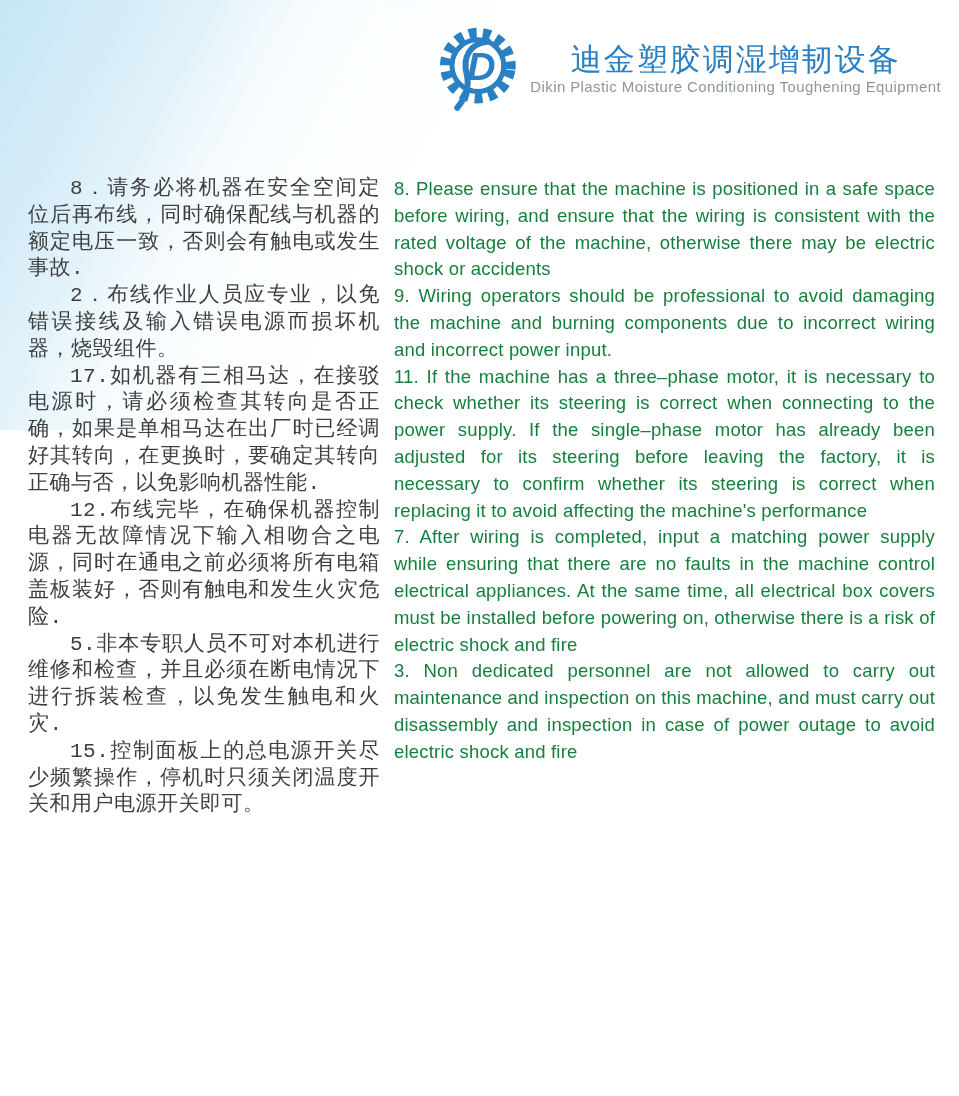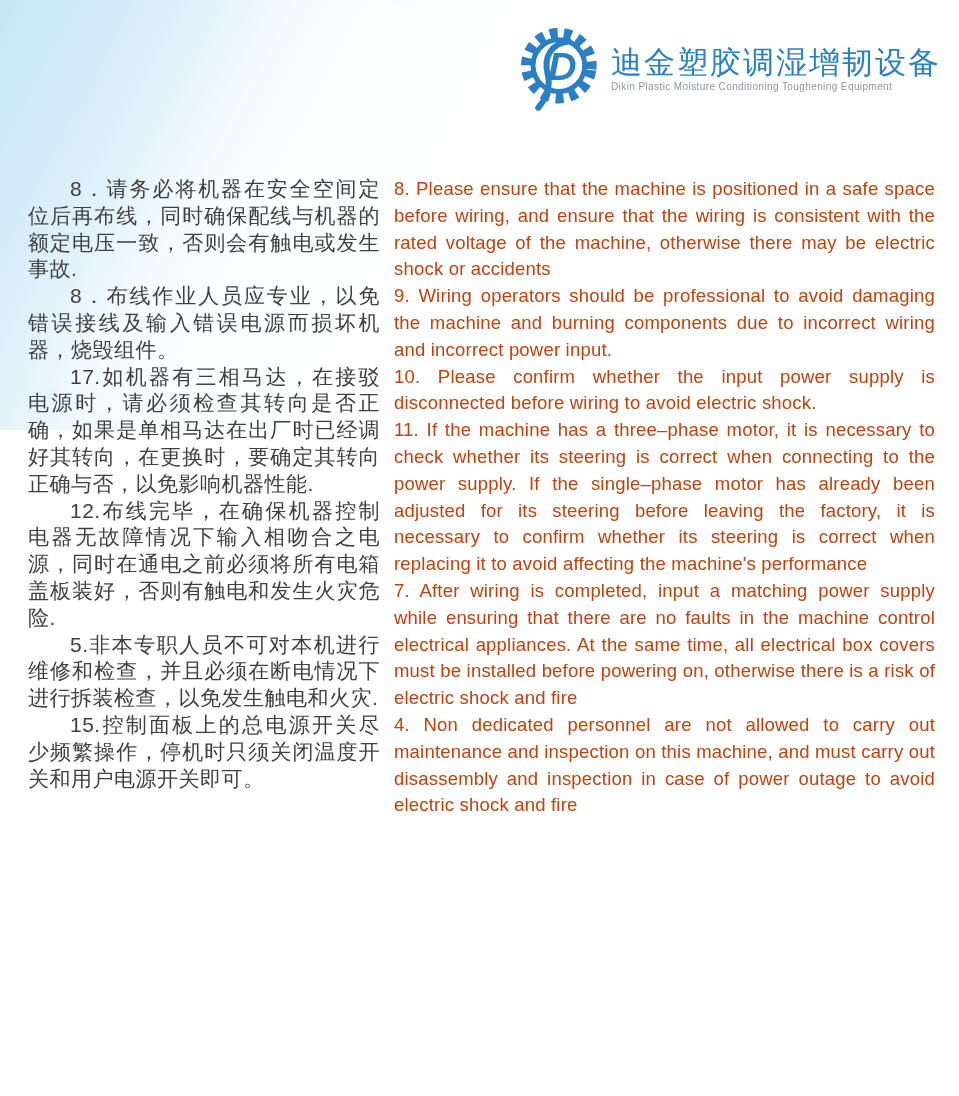--- a/index.html
+++ b/index.html
@@ -44,39 +44,39 @@
   .logo-icon { width: 86px; height: 86px; flex: 0 0 auto; }
   .logo-text { margin-left: 10px; }
   .logo-title {
     font-size: 31px; font-weight: normal;
     letter-spacing: 2px;
     line-height: 34px;
     white-space: nowrap;
     text-align: center;
   }
   .logo-subtitle {
-    font-size: 10px;
+    font-size: 15px;
     letter-spacing: 0.4px;
     margin-top: 1px;
     white-space: nowrap;
   }
   
   .col { position: absolute; top: 176px; }
   .col-cn {
     left: 28px; width: 352px;
     font-size: 21px; line-height: 26.8px;
     color: #3f3f3f;
     letter-spacing: 0.5px;
     text-align: justify;
   }
-  .col-cn p { margin: 0; text-indent: 2em; }
+  .col-cn p { margin: 0; text-indent: 2em; font-family: Liberation Mono, monospace; }
   .col-en {
     left: 394px; width: 541px;
     font-size: 18.5px; line-height: 26.8px;
-    color: #c2410c;
+    color: #15803d;
     letter-spacing: 0.2px;
     text-align: justify;
   }
   .col-en p { margin: 0; }
 </style>
 </head>
 <body>
 
 <div class="page">
 
@@ -93,29 +93,28 @@
       <path d="M63 18 C42 20 33 36 38 56 C41 68 38 82 27 95" stroke="#2a80c2" stroke-width="7" fill="none" stroke-linecap="round"></path>
     </svg>
     <div class="logo-text">
       <div class="logo-title" style="color:#2a80c2;">迪金塑胶调湿增韧设备</div>
       <div class="logo-subtitle" style="color:#8d959d;">Dikin Plastic Moisture Conditioning Toughening Equipment</div>
     </div>
   </div>
 
   <div class="col col-cn">
     <p>8．请务必将机器在安全空间定位后再布线，同时确保配线与机器的额定电压一致，否则会有触电或发生事故.</p>
-    <p>8．布线作业人员应专业，以免错误接线及输入错误电源而损坏机器，烧毁组件。</p>
+    <p>2．布线作业人员应专业，以免错误接线及输入错误电源而损坏机器，烧毁组件。</p>
     <p>17.如机器有三相马达，在接驳电源时，请必须检查其转向是否正确，如果是单相马达在出厂时已经调好其转向，在更换时，要确定其转向正确与否，以免影响机器性能.</p>
     <p>12.布线完毕，在确保机器控制电器无故障情况下输入相吻合之电源，同时在通电之前必须将所有电箱盖板装好，否则有触电和发生火灾危险.</p>
     <p>5.非本专职人员不可对本机进行维修和检查，并且必须在断电情况下进行拆装检查，以免发生触电和火灾.</p>
     <p>15.控制面板上的总电源开关尽少频繁操作，停机时只须关闭温度开关和用户电源开关即可。</p>
   </div>
 
   <div class="col col-en">
     <p>8. Please ensure that the machine is positioned in a safe space before wiring, and ensure that the wiring is consistent with the rated voltage of the machine, otherwise there may be electric shock or accidents</p>
     <p>9. Wiring operators should be professional to avoid damaging the machine and burning components due to incorrect wiring and incorrect power input.</p>
-    <p>10. Please confirm whether the input power supply is disconnected before wiring to avoid electric shock.</p>
     <p>11. If the machine has a three–phase motor, it is necessary to check whether its steering is correct when connecting to the power supply. If the single–phase motor has already been adjusted for its steering before leaving the factory, it is necessary to confirm whether its steering is correct when replacing it to avoid affecting the machine's performance</p>
     <p>7. After wiring is completed, input a matching power supply while ensuring that there are no faults in the machine control electrical appliances. At the same time, all electrical box covers must be installed before powering on, otherwise there is a risk of electric shock and fire</p>
-    <p>4. Non dedicated personnel are not allowed to carry out maintenance and inspection on this machine, and must carry out disassembly and inspection in case of power outage to avoid electric shock and fire</p>
+    <p>3. Non dedicated personnel are not allowed to carry out maintenance and inspection on this machine, and must carry out disassembly and inspection in case of power outage to avoid electric shock and fire</p>
   </div>
 
 </div>
 
 </body></html>

